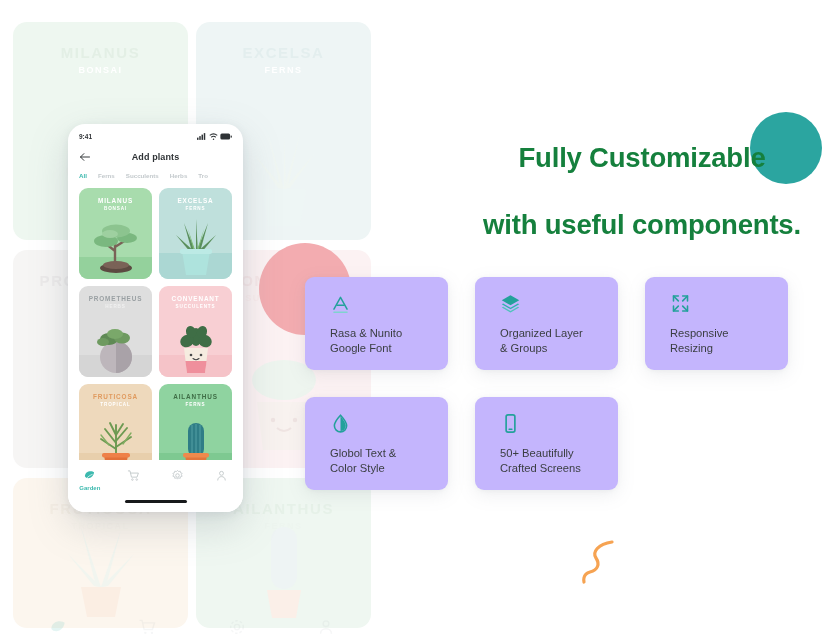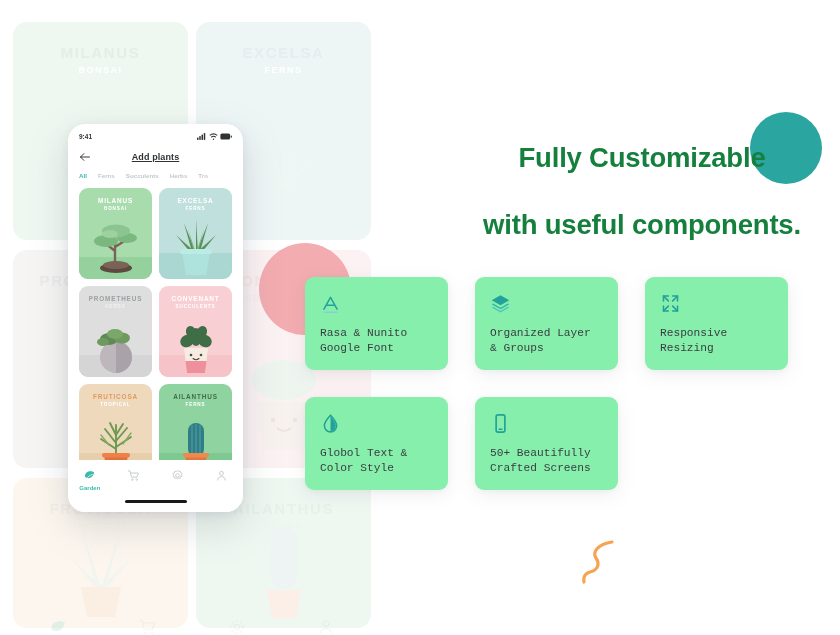--- a/index.html
+++ b/index.html
@@ -56,21 +56,21 @@
   }
   .statusbar .time { font-size: 6.5px; font-weight: 700; color: #2f3336; }
   .statusbar .icons { display: flex; align-items: flex-end; gap: 2.5px; }
 
   .phone-header {
     height: 26px; display: flex; align-items: center; padding: 0 11px; position: relative;
   }
   .phone-header .back { width: 12px; height: 10px; }
   .phone-header .title {
     position: absolute; left: 0; right: 0; text-align: center;
-    font-size: 9px; font-weight: 700; color: #2f3336; letter-spacing: .1px; text-decoration: underline;
+    font-size: 9px; font-weight: 700; color: #2f3336; letter-spacing: .1px;
   }
 
   .tabs { display: flex; align-items: center; gap: 11px; padding: 2px 11px 0 11px; overflow: hidden; }
   .tab { font-size: 6.2px; font-weight: 700; color: #c3c9cc; white-space: nowrap; }
   .tab.active { color: #3cb9ae; }
 
   .grid {
     display: grid; grid-template-columns: 1fr 1fr; gap: 7px;
     padding: 9px 11px 0 11px;
   }
@@ -100,24 +100,23 @@
     font-size: 27.5px; font-weight: 700; line-height: 1.42; letter-spacing: -.2px;
   }
   .headline .l2 { display: block; margin-top: 28px; }
 
   
   .features {
     position: absolute; left: 305px; top: 277px; width: 503px;
     display: grid; grid-template-columns: repeat(3, 143px); gap: 27px 27px;
   }
   .f-card {
-    height: 93px; background: #86efac; border-radius: 9px;
+    height: 93px; background: #c4b5fd; border-radius: 9px;
     box-shadow: 0 5px 18px rgba(125,135,145,.13), 0 1px 4px rgba(125,135,145,.08);
-    padding: 14px 15px 0 15px;
-    font-family: Liberation Mono, monospace;
+    padding: 14px 15px 0 25px;
   }
   .f-icon { height: 24px; display: flex; align-items: center; }
   .f-label {
     margin-top: 11px; font-size: 11.2px; line-height: 1.38; color: #3a3e41; font-weight: 400;
   }
 </style>
 </head>
 <body>
 
 <div class="stage">

